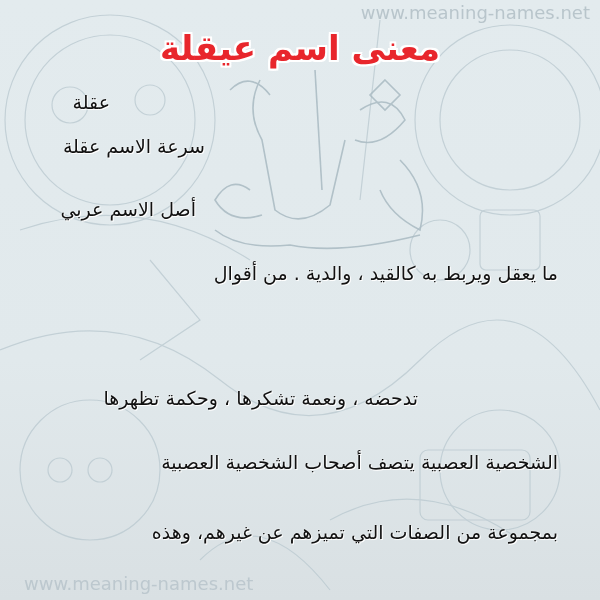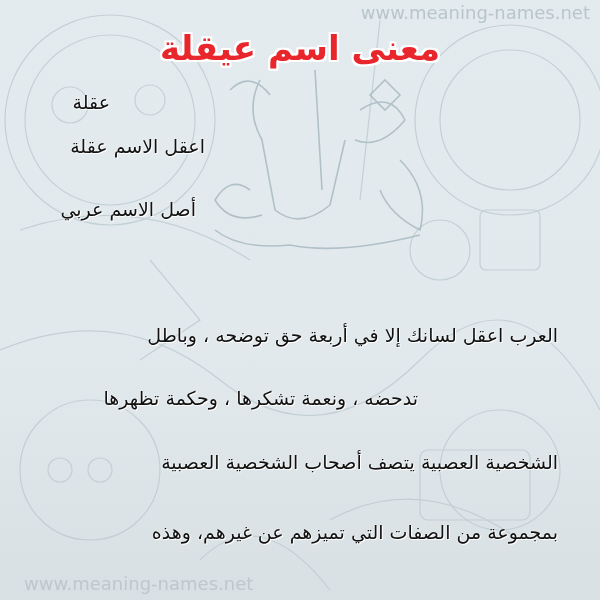--- a/index.html
+++ b/index.html
@@ -115,21 +115,21 @@
     </g>
   </svg>
 
   <div class="watermark top">www.meaning-names.net</div>
   <div class="watermark bottom">www.meaning-names.net</div>
 
   <h1 class="title">معنى اسم عيقلة</h1>
 
   <div class="lines">
     <div class="line" style="top:68px; right:490px;margin-top:21px;">عقلة</div>
-    <div class="line" style="top:133px; right:395px;">اعقل الاسم عقلة</div>
+    <div class="line" style="top:133px; right:395px;">سرعة الاسم عقلة</div>
     <div class="line" style="top:196px; right:404px;">أصل الاسم عربي</div>
-    <div class="line" style="top:322px; right:42px;">العرب  اعقل لسانك إلا في أربعة  حق توضحه ، وباطل</div>
+    <div class="line" style="top:260px; right:42px;">ما يعقل ويربط به كالقيد ، والدية . من أقوال</div>
     <div class="line" style="top:385px; right:182px;">تدحضه ، ونعمة تشكرها ، وحكمة تظهرها</div>
     <div class="line" style="top:449px; right:42px;">الشخصية العصبية يتصف أصحاب الشخصية العصبية</div>
     <div class="line" style="top:511px; right:42px;margin-top:8px;">بمجموعة من الصفات التي تميزهم عن غيرهم، وهذه</div>
   </div>
 
 </div>
 
 </body></html>

